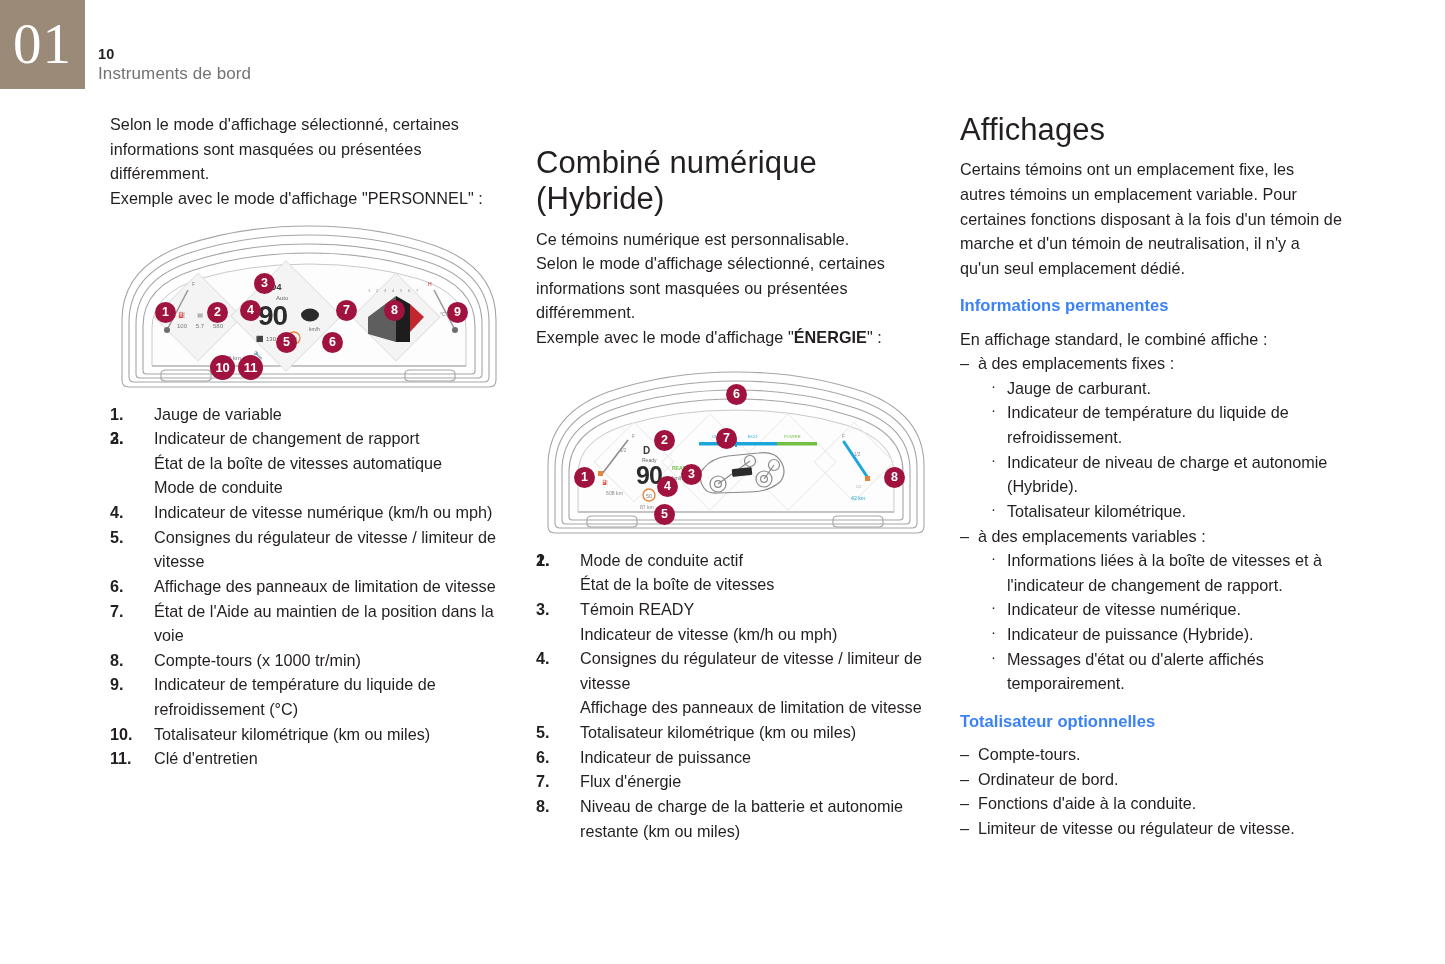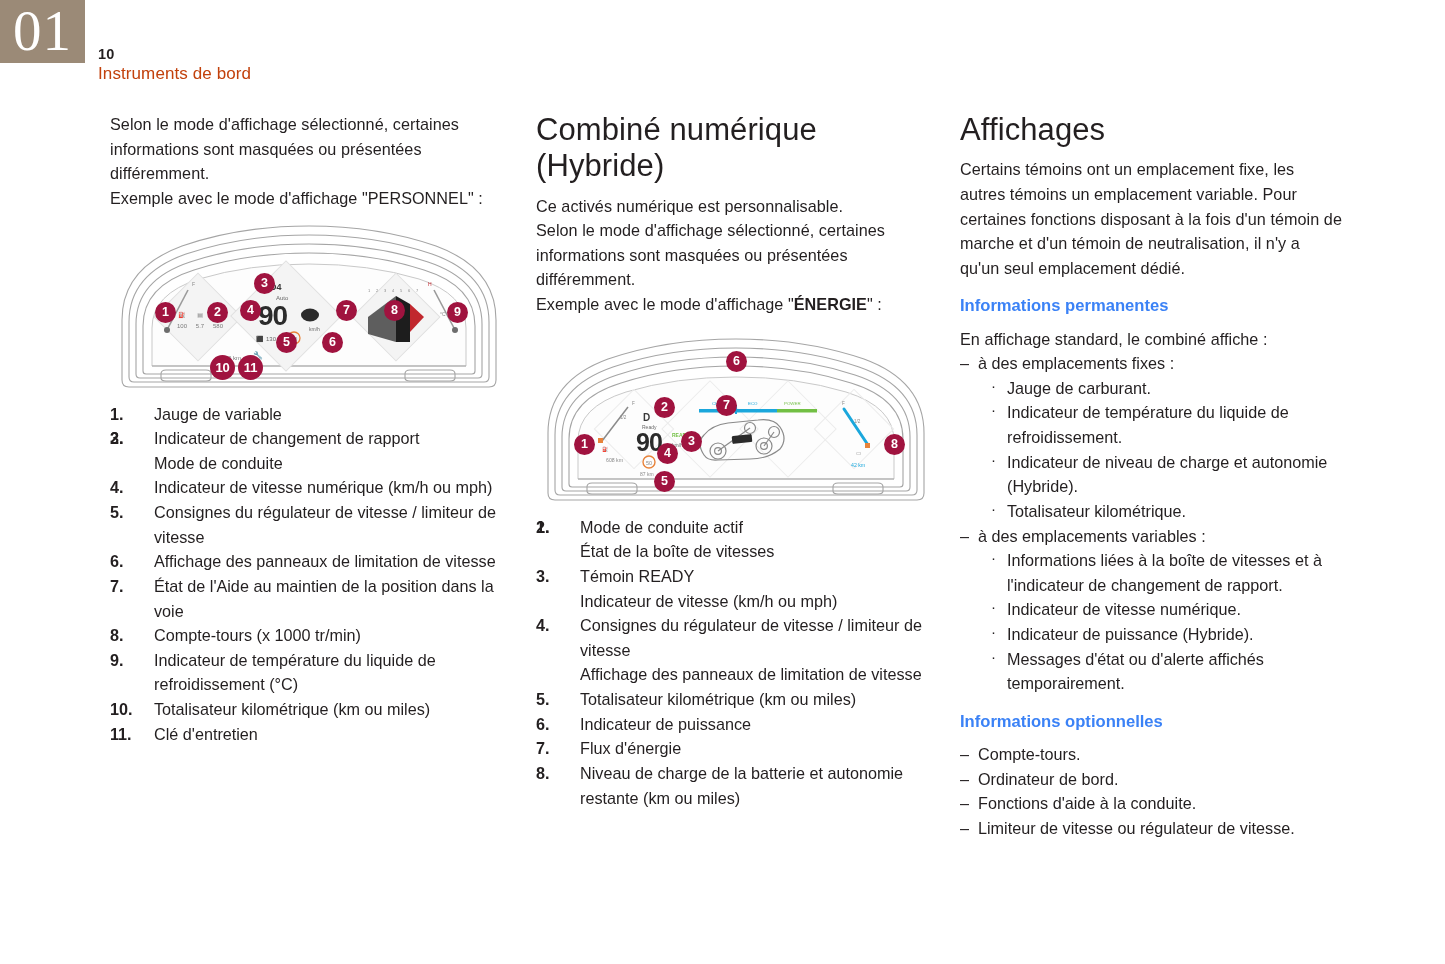--- a/index.html
+++ b/index.html
@@ -20,21 +20,21 @@
   .header {
     position: absolute;
     top: 0; left: 0;
     width: 100%;
     height: 92px;
   }
   .chapter-badge {
     position: absolute;
     top: 0; left: 0;
     width: 85px;
-    height: 63px;
+    height: 89px;
     background: #9b8a77;
   }
   .chapter-badge .num {
     position: absolute;
     left: 50%;
     top: 50%;
     transform: translate(-50%, -52%);
     font-family: "Liberation Serif", serif;
     font-size: 57px;
     line-height: 1;
@@ -50,39 +50,39 @@
   .header-page {
     font-size: 14.5px;
     font-weight: bold;
     line-height: 1.25;
     color: #231f20;
     letter-spacing: .1px;
   }
   .header-title {
     font-size: 17px;
     line-height: 1.3;
-    color: #c2410c;
+    color: #737373;
     letter-spacing: .1px;
   }
 
   
   .columns {
     position: absolute;
     top: 112px;
     left: 0;
     width: 100%;
     height: 850px;
     padding-left: 32px;
   }
   .col {
     position: absolute;
     top: 0;
   }
   .col-1 { left: 110px; width: 398px; }
-  .col-2 { left: 536px; width: 400px; }
+  .col-2 { left: 536px; width: 400px; margin-top: 33px; }
   .col-3 { left: 960px; width: 382px; }
 
   p.body-text {
     margin: 0 0 0 0;
     font-size: 16.2px;
     line-height: 1.52;
     color: #231f20;
     letter-spacing: .05px;
   }
   h2.section-heading {
@@ -294,20 +294,21 @@
       <li>
           <span class="marker">1.</span>
           <span class="line">Jauge de variable</span>
         </li>
       <li>
           <span class="marker">2.</span>
         </li>
       <li>
           <span class="marker">3.</span>
           <span class="line">Indicateur de changement de rapport</span>
+          <span class="line">État de la boîte de vitesses automatique</span>
           <span class="line">Mode de conduite</span>
         </li>
       <li>
           <span class="marker">4.</span>
           <span class="line">Indicateur de vitesse numérique (km/h ou mph)</span>
         </li>
       <li>
           <span class="marker">5.</span>
           <span class="line">Consignes du régulateur de vitesse / limiteur de vitesse</span>
         </li>
@@ -333,21 +334,21 @@
         </li>
       <li>
           <span class="marker">11.</span>
           <span class="line">Clé d'entretien</span>
         </li>
     </ol>
   </div>
 
   <div class="col col-2">
     <h2 class="section-heading">Combiné numérique (Hybride)</h2>
-    <p class="body-text">Ce activés numérique est personnalisable.</p>
+    <p class="body-text">Ce témoins numérique est personnalisable.</p>
     <p class="body-text">Selon le mode d'affichage sélectionné, certaines informations sont masquées ou présentées différemment.</p>
     <p class="body-text"><span>Exemple avec le mode d'affichage "</span><b>ÉNERGIE</b><span>" :</span></p>
 
     <div class="figure fig-2">
       <svg width="400" height="170" viewBox="0 0 400 170" xmlns="http://www.w3.org/2000/svg">
         <g fill="none" stroke="#a5a5a5" stroke-width="1.1">
           <path d="M12 158 L12 98 Q12 46 72 24 Q131 4 200 4 Q269 4 328 24 Q388 46 388 98 L388 158 Q388 165 381 165 L19 165 Q12 165 12 158 Z"></path>
           <path d="M19 155 L19 100 Q19 52 77 32 Q133 13 200 13 Q267 13 323 32 Q381 52 381 100 L381 155 Q381 160 376 160 L24 160 Q19 160 19 155 Z"></path>
           <path d="M26 152 L26 102 Q26 58 81 40 Q135 22 200 22 Q265 22 319 40 Q374 58 374 102 L374 152 Q374 156 370 156 L30 156 Q26 156 26 152 Z"></path>
           <path d="M33 149 L33 104 Q33 64 85 48 Q137 31 200 31 Q263 31 315 48 Q367 64 367 104 L367 149 Q367 152 364 152 L36 152 Q33 152 33 149 Z"></path>
@@ -486,21 +487,21 @@
     <ul class="dash-list">
       <li><span class="dash">–</span><span>à des emplacements variables :</span></li>
     </ul>
     <ul class="dot-list">
       <li><span class="dot">·</span><span>Informations liées à la boîte de vitesses et à l'indicateur de changement de rapport.</span></li>
       <li><span class="dot">·</span><span>Indicateur de vitesse numérique.</span></li>
       <li><span class="dot">·</span><span>Indicateur de puissance (Hybride).</span></li>
       <li><span class="dot">·</span><span>Messages d'état ou d'alerte affichés temporairement.</span></li>
     </ul>
 
-    <h3 class="sub-heading">Informations optionnelles</h3>
+    <h3 class="sub-heading">Totalisateur optionnelles</h3>
     <ul class="dash-list">
       <li><span class="dash">–</span><span>Compte-tours.</span></li>
       <li><span class="dash">–</span><span>Ordinateur de bord.</span></li>
       <li><span class="dash">–</span><span>Fonctions d'aide à la conduite.</span></li>
       <li><span class="dash">–</span><span>Limiteur de vitesse ou régulateur de vitesse.</span></li>
     </ul>
   </div>
 
 </div>
 

